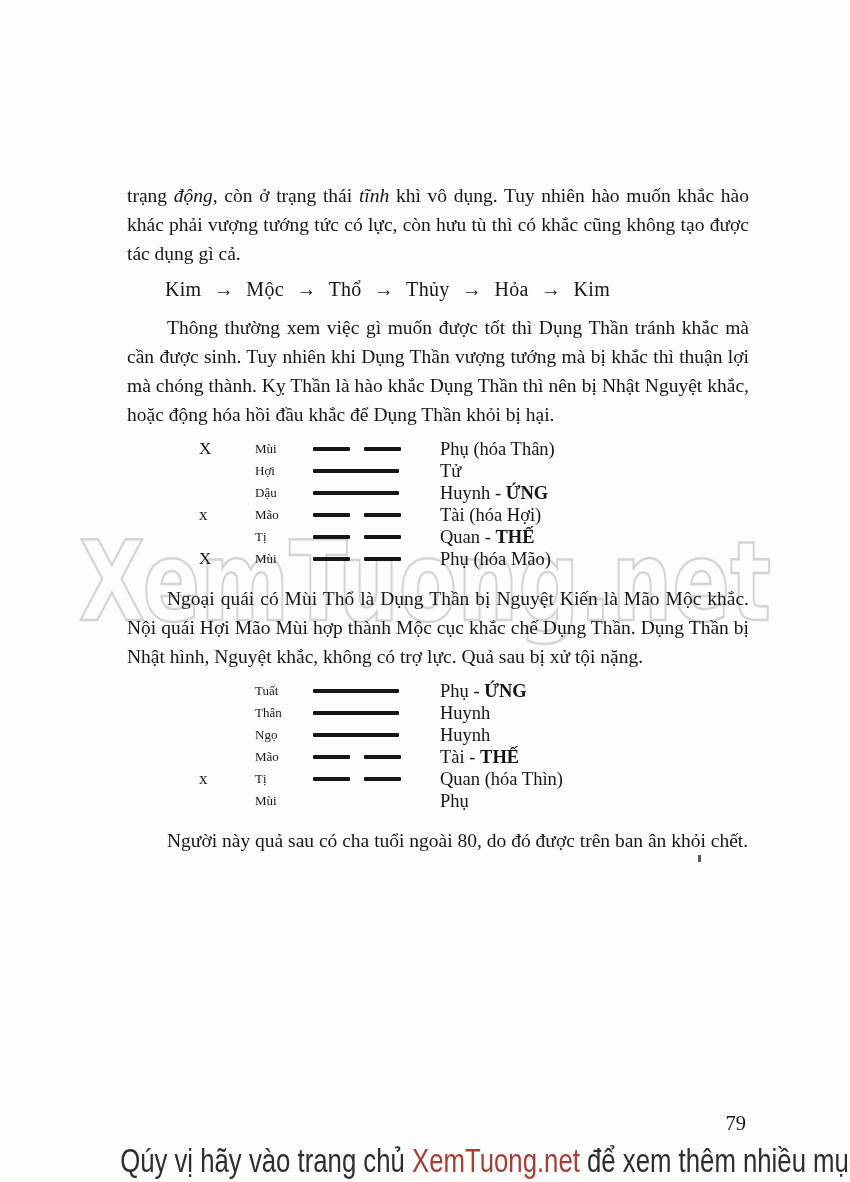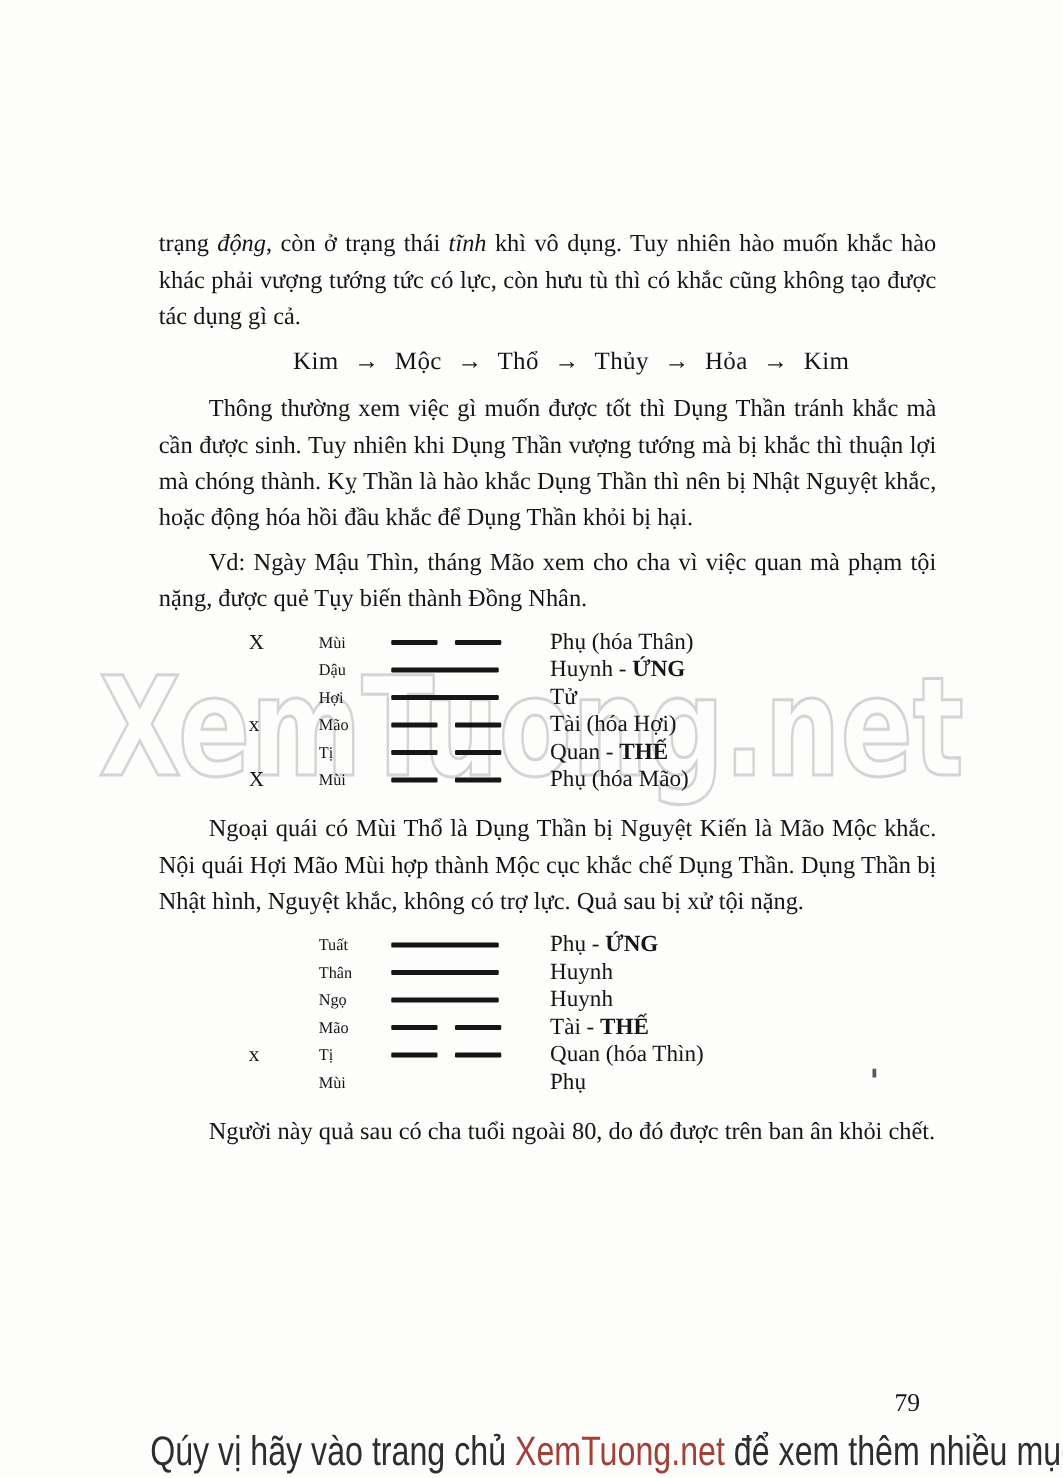--- a/index.html
+++ b/index.html
@@ -19,37 +19,37 @@
     position:absolute;left:127px;top:134px;width:622px;z-index:1;
   }
   .para{
     font-size:19.5px;line-height:29px;
     text-align:justify;margin:0 0 7px 0;text-indent:40px;
   }
   .para.no-indent{text-indent:0;margin-top:47px;}
   .para i{font-style:italic;}
   .sequence{
     font-size:20px;line-height:29px;margin:3px 0 9px 38px;
-    word-spacing:7px;letter-spacing:.3px;text-align:center;
+    word-spacing:7px;letter-spacing:.3px;
   }
   .diagram{margin:9px 0 14px 0;}
   .drow{display:flex;align-items:center;height:22px;}
   .dmarker{
     width:56px;margin-left:72px;font-size:17px;
     font-family:"Liberation Serif",serif;
   }
   .dbranch{width:58px;font-size:13px;}
   .dline{width:88px;display:flex;justify-content:space-between;align-items:center;height:22px;}
   .dline .bar{height:4px;background:#161616;border-radius:1px;}
   .dline.solid .bar{width:86px;}
   .dline.broken .bar{width:37px;}
   .dlabel{margin-left:39px;font-size:18.5px;white-space:nowrap;}
   .dlabel b{font-weight:bold;}
   .page-number{
-    position:absolute;right:114px;top:1112px;
+    position:absolute;right:104px;top:1112px;
     font-size:20.5px;z-index:1;
   }
   .footer{
     position:absolute;left:0;bottom:2px;width:850px;
     text-align:center;z-index:2;white-space:nowrap;
   }
   .footer-inner{
     display:inline-block;
     transform:scaleX(.78);transform-origin:50% 50%;
     font-family:"Liberation Sans", sans-serif;
@@ -72,47 +72,46 @@
   </div>
 
   <div class="content">
 
     <p class="para no-indent"><span>trạng </span><i>động</i><span>, còn ở trạng thái </span><i>tĩnh</i><span> khì vô dụng. Tuy nhiên hào muốn khắc hào khác phải vượng tướng tức có lực, còn hưu tù thì có khắc cũng không tạo được tác dụng gì cả.</span></p>
 
     <div class="sequence">Kim → Mộc → Thổ → Thủy → Hỏa → Kim</div>
 
     <p class="para"><span>Thông thường xem việc gì muốn được tốt thì Dụng Thần tránh khắc mà cần được sinh. Tuy nhiên khi Dụng Thần vượng tướng mà bị khắc thì thuận lợi mà chóng thành. Kỵ Thần là hào khắc Dụng Thần thì nên bị Nhật Nguyệt khắc, hoặc động hóa hồi đầu khắc để Dụng Thần khỏi bị hại.</span></p>
 
-    <p class="para"><span>Vd: Ngày Mậu Thìn, tháng Mão xem cho cha vì việc quan mà phạm tội nặng, được quẻ Tụy biến thành Đồng Nhân.</span></p>
 
     <div class="diagram">
         <div class="drow">
           <span class="dmarker">X</span>
           <span class="dbranch">Mùi</span>
           <span class="dline broken">
             <span class="bar"></span>
             <span class="bar"></span>
           </span>
           <span class="dlabel"><span>Phụ (hóa Thân)</span></span>
         </div>
         <div class="drow">
           <span class="dmarker"></span>
+          <span class="dbranch">Hợi</span>
+          <span class="dline solid">
+            <span class="bar"></span>
+          </span>
+          <span class="dlabel"><span>Tử</span></span>
+        </div>
+        <div class="drow">
+          <span class="dmarker"></span>
           <span class="dbranch">Dậu</span>
           <span class="dline solid">
             <span class="bar"></span>
           </span>
           <span class="dlabel"><span>Huynh - </span><b>ỨNG</b></span>
-        </div>
-        <div class="drow">
-          <span class="dmarker"></span>
-          <span class="dbranch">Hợi</span>
-          <span class="dline solid">
-            <span class="bar"></span>
-          </span>
-          <span class="dlabel"><span>Tử</span></span>
         </div>
         <div class="drow">
           <span class="dmarker">x</span>
           <span class="dbranch">Mão</span>
           <span class="dline broken">
             <span class="bar"></span>
             <span class="bar"></span>
           </span>
           <span class="dlabel"><span>Tài (hóa Hợi)</span></span>
         </div>

